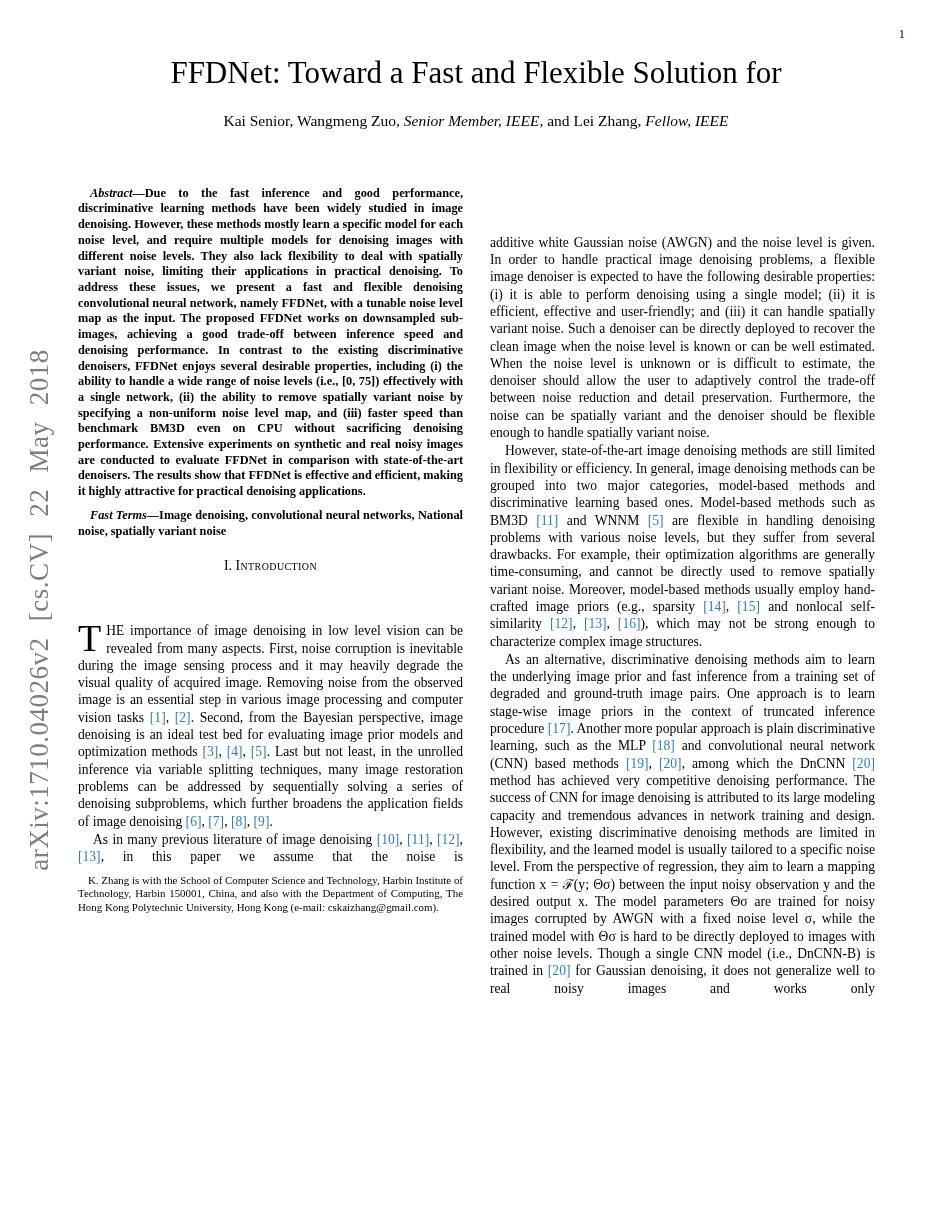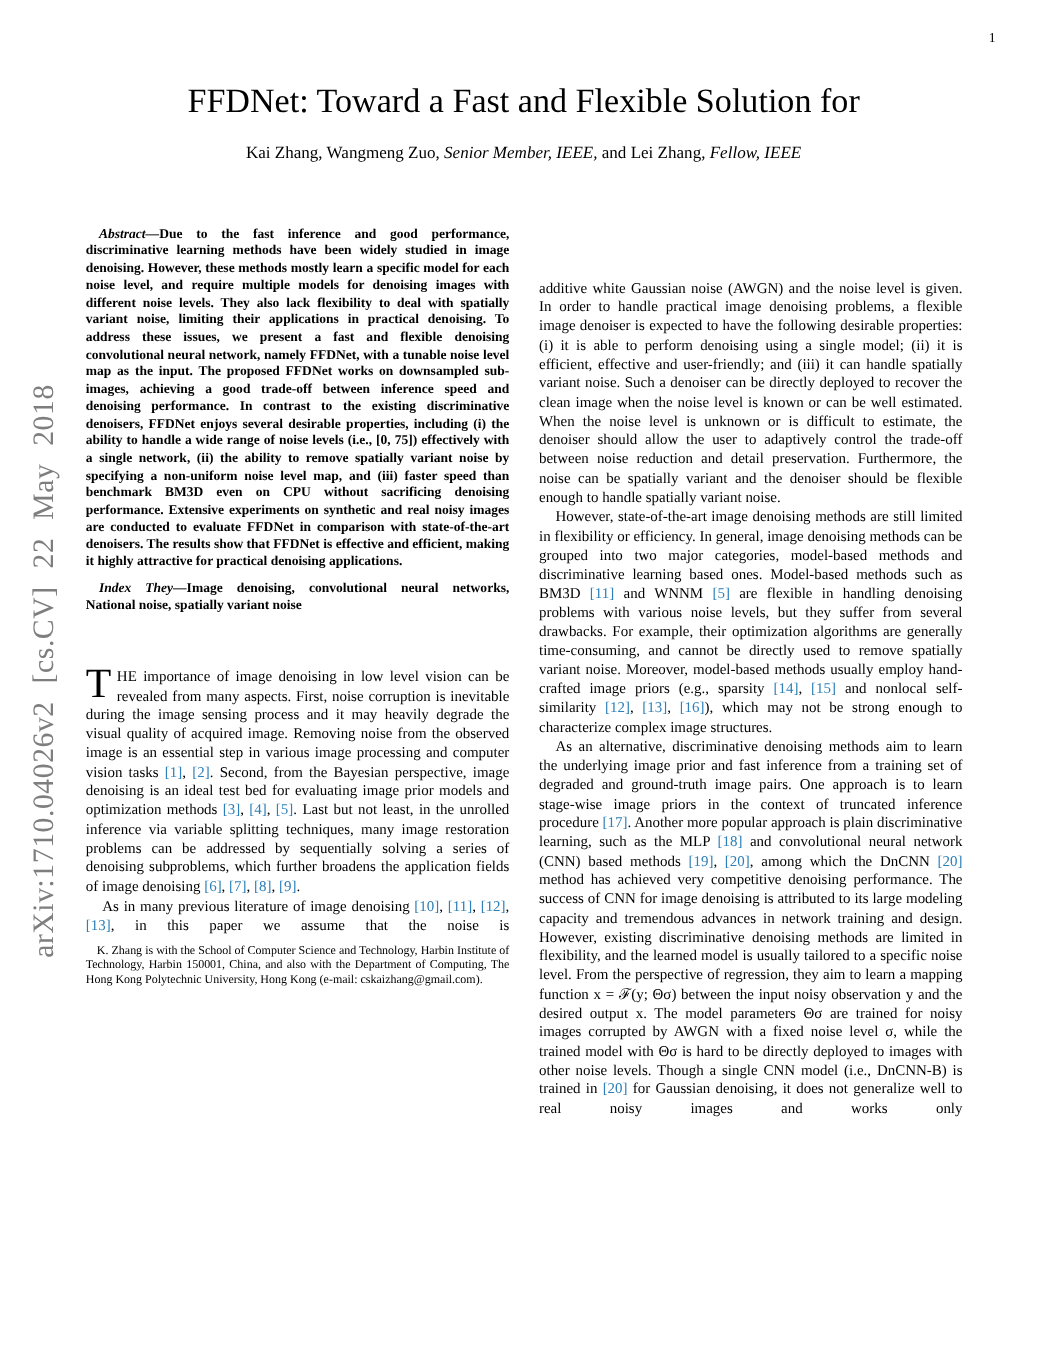--- a/index.html
+++ b/index.html
@@ -10,21 +10,21 @@
     font-family:"Liberation Serif","DejaVu Serif",serif;
     overflow:hidden;
   }
   .page-number { position:absolute; top:27px; right:47px; font-size:12.5px; }
   .arxiv-banner {
     position:absolute; width:660px; height:36px; left:-288px; top:592px;
     transform:rotate(-90deg);
     color:var(--watermark,#7e7e7e); font-size:27px; text-align:center;
     letter-spacing:0.5px; word-spacing:9px; white-space:nowrap;
   }
-  .title { margin-top:71px; text-align:center; font-size:31px; font-weight:normal; line-height:1.38; }
+  .title { margin-top:52px; text-align:center; font-size:31px; font-weight:normal; line-height:1.38; }
   .authors { text-align:center; margin-top:17px; font-size:15.5px; }
   .authors .it { font-style:italic; }
   .columns { display:flex; margin:56px 77px 0 78px; gap:27px; }
   .col { width:385px; text-align:justify; }
   .abstract { font-size:12.3px; font-weight:bold; line-height:15.7px; text-indent:12px;font-family:Liberation Serif, serif; }
   .abstract .lead { font-style:italic; }
   .indexterms { margin-top:8px; }
   .section { font-size:13.8px; font-weight:normal; text-align:center; text-indent:0; margin:19px 0 14px; }
   .section .sc { font-variant:small-caps; letter-spacing:0.4px; }
   .body { font-size:13.6px; line-height:17.3px;margin-top:48px; }
@@ -42,30 +42,31 @@
 <div class="page">
 
   <div class="page-number">1</div>
 
   <div class="arxiv-banner">arXiv:1710.04026v2 [cs.CV] 22 May 2018</div>
 
   <h1 class="title">
     <span>FFDNet: Toward a Fast and Flexible Solution for</span><br>
   </h1>
 
-  <div class="authors"><span>Kai Zhang, Wangmeng Zuo, </span><span class="it">Senior Member, IEEE,</span><span> and Lei Zhang, </span><span class="it">Fellow, IEEE</span></div>
+  <div class="authors"><span>Kai Senior, Wangmeng Zuo, </span><span class="it">Senior Member, IEEE,</span><span> and Lei Zhang, </span><span class="it">Fellow, IEEE</span></div>
 
   <div class="columns">
 
     <div class="col">
 
       <p class="abstract"><span class="lead">Abstract</span><span>—Due to the fast inference and good performance, discriminative learning methods have been widely studied in image denoising. However, these methods mostly learn a specific model for each noise level, and require multiple models for denoising images with different noise levels. They also lack flexibility to deal with spatially variant noise, limiting their applications in practical denoising. To address these issues, we present a fast and flexible denoising convolutional neural network, namely FFDNet, with a tunable noise level map as the input. The proposed FFDNet works on downsampled sub-images, achieving a good trade-off between inference speed and denoising performance. In contrast to the existing discriminative denoisers, FFDNet enjoys several desirable properties, including (i) the ability to handle a wide range of noise levels (i.e., [0, 75]) effectively with a single network, (ii) the ability to remove spatially variant noise by specifying a non-uniform noise level map, and (iii) faster speed than benchmark BM3D even on CPU without sacrificing denoising performance. Extensive experiments on synthetic and real noisy images are conducted to evaluate FFDNet in comparison with state-of-the-art denoisers. The results show that FFDNet is effective and efficient, making it highly attractive for practical denoising applications.</span></p>
 
-      <p class="abstract indexterms"><span class="lead">Index They</span><span>—Image denoising, convolutional neural networks, National noise, spatially variant noise</span></p>
+      <p class="abstract indexterms"><span class="lead">Fast Terms</span><span>—Image denoising, convolutional neural networks, National noise, spatially variant noise</span></p>
 
+      <h2 class="section"><span>I.</span> <span class="sc">Introduction</span></h2>
 
       <p class="body"><span class="dropcap">T</span><span>HE</span><span> importance of image denoising in low level vision can be revealed from many aspects. First, noise corruption is inevitable during the image sensing process and it may heavily degrade the visual quality of acquired image. Removing noise from the observed image is an essential step in various image processing and computer vision tasks <span class="cite">[1]</span>, <span class="cite">[2]</span>. Second, from the Bayesian perspective, image denoising is an ideal test bed for evaluating image prior models and optimization methods <span class="cite">[3]</span>, <span class="cite">[4]</span>, <span class="cite">[5]</span>. Last but not least, in the unrolled inference via variable splitting techniques, many image restoration problems can be addressed by sequentially solving a series of denoising subproblems, which further broadens the application fields of image denoising <span class="cite">[6]</span>, <span class="cite">[7]</span>, <span class="cite">[8]</span>, <span class="cite">[9]</span>.</span></p>
 
       <p class="body indent cont">As in many previous literature of image denoising <span class="cite">[10]</span>, <span class="cite">[11]</span>, <span class="cite">[12]</span>, <span class="cite">[13]</span>, in this paper we assume that the noise is</p>
 
       <div class="footnotes">
         <p>K. Zhang is with the School of Computer Science and Technology, Harbin Institute of Technology, Harbin 150001, China, and also with the Department of Computing, The Hong Kong Polytechnic University, Hong Kong (e-mail: cskaizhang@gmail.com).</p>
       </div>
 
     </div>

